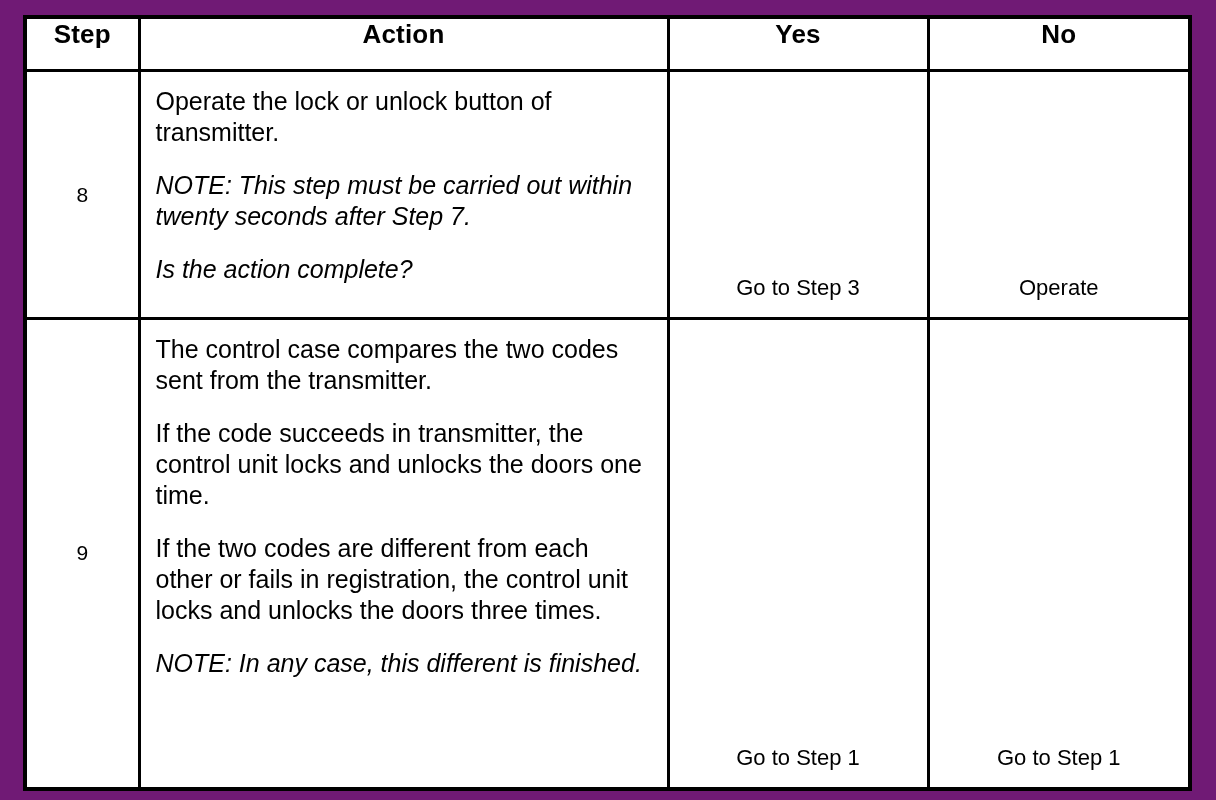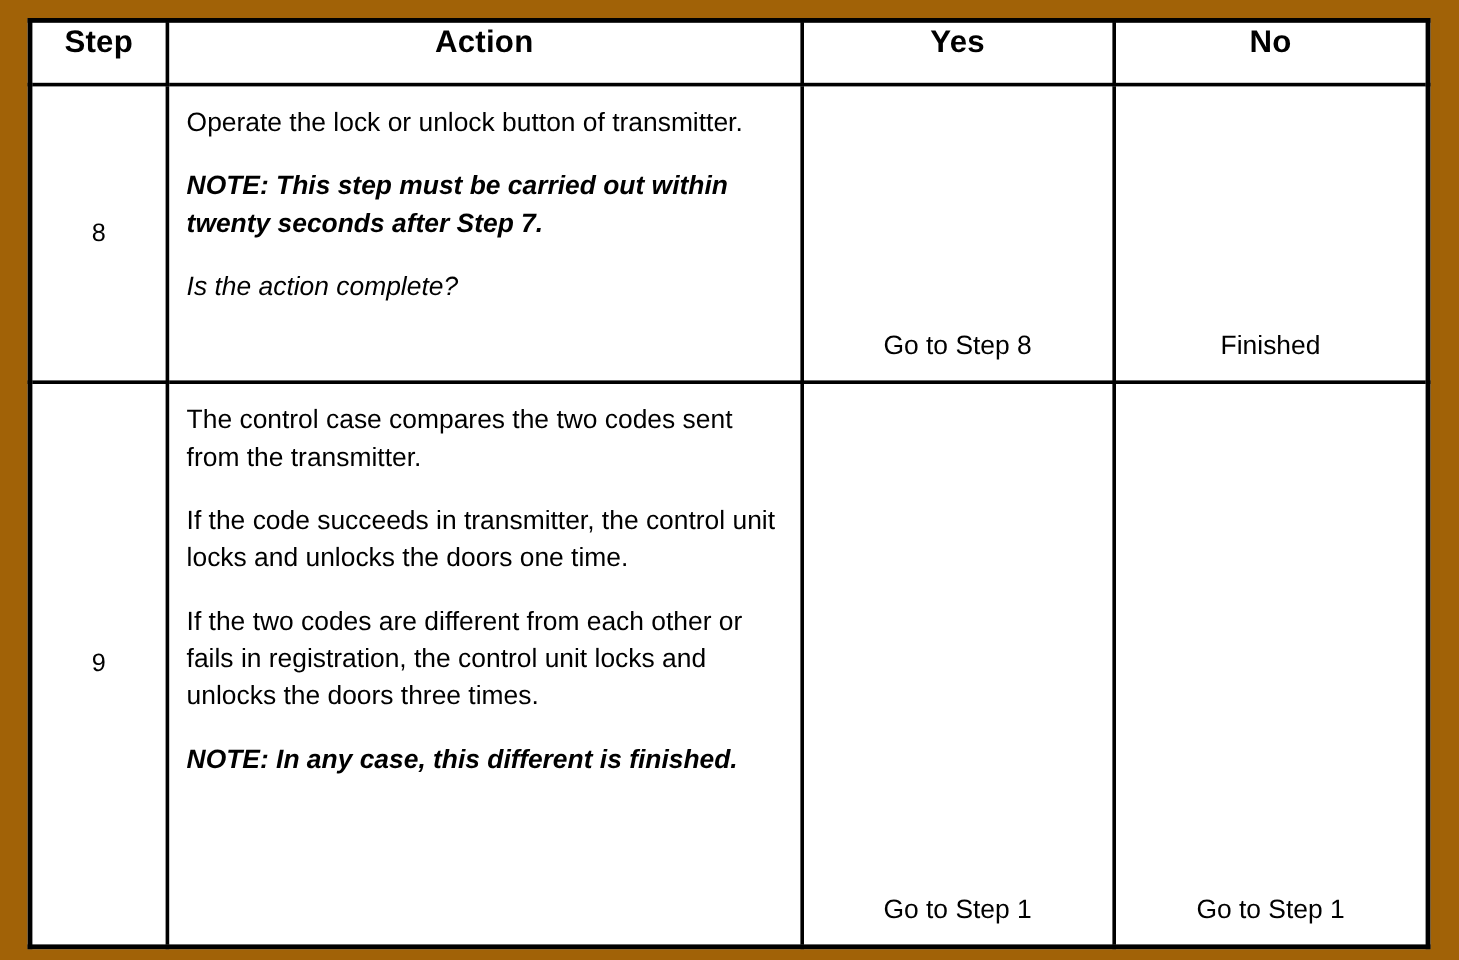--- a/index.html
+++ b/index.html
@@ -12,21 +12,21 @@
     height: 800px;
     font-family: "Liberation Sans", sans-serif;
     color: #000000;
     overflow: hidden;
   }
 
   .page {
     position: relative;
     width: 1216px;
     height: 800px;
-    background: #a16207;
+    background: #701a75;
   }
 
   
   .flow-table {
     position: absolute;
     left: 23px;
     top: 15px;
     width: 1165px;
     border-collapse: collapse;
     table-layout: fixed;
@@ -80,29 +80,29 @@
   td.branch-cell {
     text-align: center;
     vertical-align: bottom;
     font-size: 22px;
     line-height: 31px;
     padding: 0 6px 14px 6px;
   }
 
   
   .para {
-    font-size: 22px;
+    font-size: 25px;
     line-height: 31px;
     margin: 0 0 22px 0;
     white-space: pre-line;
   }
   .para:last-child { margin-bottom: 0; font-style: italic; }
 
   .para.note {
-    font-weight: bold;
+    font-weight: normal;
     font-style: italic;
   }
 
   
   tr.row-step8 { height: 248px; }
   tr.row-step9 { height: 470px; }
 </style>
 </head>
 <body>
 
@@ -129,23 +129,23 @@
 
       <tr class="row-step8">
         <td class="step-cell">8</td>
 
         <td class="action-cell">
           <p class="para">Operate the lock or unlock button of transmitter.</p>
           <p class="para note">NOTE: This step must be carried out within twenty seconds after Step 7.</p>
           <p class="para">Is the action complete?</p>
         </td>
 
-        <td class="branch-cell">Go to Step 8</td>
+        <td class="branch-cell">Go to Step 3</td>
 
-        <td class="branch-cell">Finished</td>
+        <td class="branch-cell">Operate</td>
       </tr>
 
       <tr class="row-step9">
         <td class="step-cell">9</td>
 
         <td class="action-cell">
           <p class="para">The control case compares the two codes sent from the transmitter.</p>
           <p class="para">If the code succeeds in transmitter, the control unit locks and unlocks the doors one time.</p>
           <p class="para">If the two codes are different from each other or fails in registration, the control unit locks and unlocks the doors three times.</p>
           <p class="para note">NOTE: In any case, this different is finished.</p>

